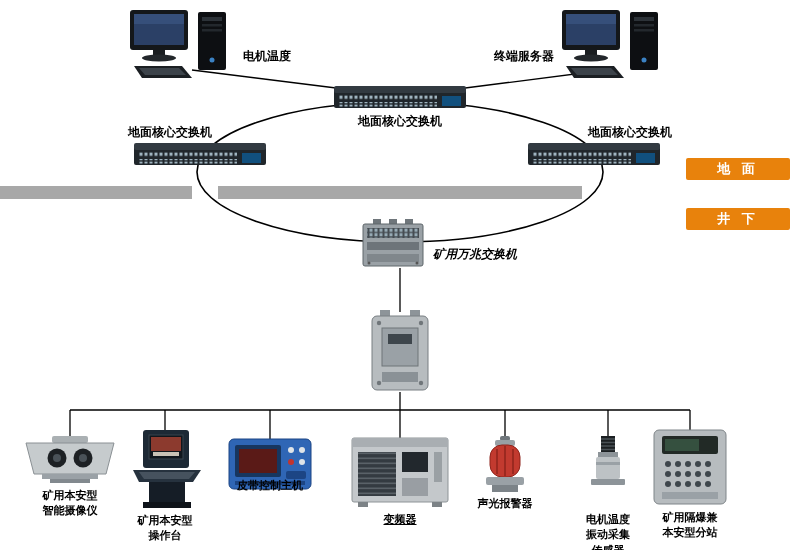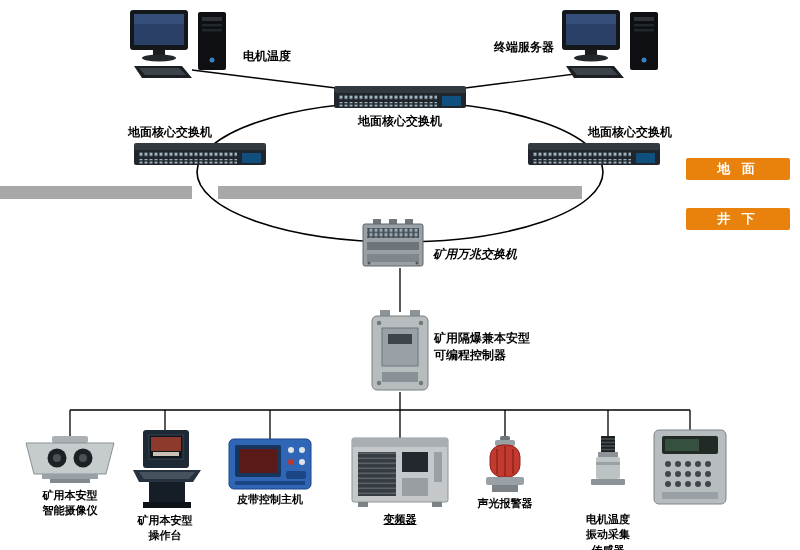--- a/index.html
+++ b/index.html
@@ -83,21 +83,21 @@
       <circle cx="84" cy="50" r="2.5" fill="#3b82c4"></circle>
       <rect x="2" y="0" width="58" height="40" rx="3" fill="#14171a"></rect>
       <rect x="6" y="4" width="50" height="31" fill="#2b4066"></rect>
       <rect x="6" y="4" width="50" height="10" fill="#3a5380" opacity="0.8"></rect>
       <rect x="25" y="40" width="12" height="6" fill="#1a1d20"></rect>
       <ellipse cx="31" cy="48" rx="17" ry="3.5" fill="#23272b"></ellipse>
       <polygon points="6,56 54,56 64,68 14,68" fill="#1b1f23"></polygon>
       <polygon points="11,58 51,58 58,65 17,65" fill="#3c434a"></polygon>
     </svg>
   </div>
-  <div class="lbl" style="left:494px;top:39px;">终端服务器</div>
+  <div class="lbl" style="left:494px;top:48px;">终端服务器</div>
 
   <div class="node" style="left:334px;top:86px;">
     <svg width="132" height="24" viewBox="0 0 132 24">
       <rect x="0" y="3" width="132" height="19" rx="2" fill="#20262b"></rect>
       <rect x="0" y="0" width="132" height="7" rx="2" fill="#323a41"></rect>
       <rect x="5" y="9" width="98" height="4.5" fill="url(#ports)"></rect>
       <rect x="5" y="16" width="98" height="4.5" fill="url(#ports)"></rect>
       <rect x="108" y="10" width="19" height="10" fill="#11507e"></rect>
     </svg>
   </div>
@@ -148,22 +148,20 @@
       <rect x="2" y="6" width="56" height="74" rx="5" fill="#b7bcbf" stroke="#787e82"></rect>
       <circle cx="9" cy="13" r="2.2" fill="#70767a"></circle>
       <circle cx="51" cy="13" r="2.2" fill="#70767a"></circle>
       <circle cx="9" cy="73" r="2.2" fill="#70767a"></circle>
       <circle cx="51" cy="73" r="2.2" fill="#70767a"></circle>
       <rect x="12" y="18" width="36" height="38" fill="#9aa1a6" stroke="#6e7579"></rect>
       <rect x="18" y="24" width="24" height="10" fill="#3e464c"></rect>
       <rect x="12" y="62" width="36" height="10" fill="#8a9196"></rect>
     </svg>
   </div>
-  <div class="lbl" style="left:434px;top:330px;">矿用隔爆兼本安型
-可编程控制器</div>
 
   <div class="node" style="left:24px;top:436px;">
     <svg width="92" height="50" viewBox="0 0 92 50">
       <rect x="28" y="0" width="36" height="7" rx="2" fill="#aab0b3"></rect>
       <polygon points="2,7 90,7 82,38 10,38" fill="#c6cbcd" stroke="#8a9094"></polygon>
       <circle cx="33" cy="22" r="9.5" fill="#1d2124"></circle>
       <circle cx="33" cy="22" r="4" fill="#4a5258"></circle>
       <circle cx="59" cy="22" r="9.5" fill="#1d2124"></circle>
       <circle cx="59" cy="22" r="4" fill="#4a5258"></circle>
       <rect x="18" y="38" width="56" height="5" fill="#9aa1a6"></rect>
@@ -194,21 +192,21 @@
       <rect x="7" y="7" width="46" height="32" rx="2" fill="#17365f"></rect>
       <rect x="11" y="11" width="38" height="24" fill="#5a1a17"></rect>
       <circle cx="63" cy="12" r="3" fill="#dfe4e8"></circle>
       <circle cx="74" cy="12" r="3" fill="#dfe4e8"></circle>
       <circle cx="63" cy="24" r="3" fill="#c3342e"></circle>
       <circle cx="74" cy="24" r="3" fill="#dfe4e8"></circle>
       <rect x="58" y="33" width="20" height="8" rx="2" fill="#1c4584"></rect>
       <rect x="7" y="43" width="70" height="4" fill="#1c4584"></rect>
     </svg>
   </div>
-  <div class="lbl center small" style="left:220px;top:492px;width:100px;font-family:Liberation Serif, serif;">皮带控制主机</div>
+  <div class="lbl center small" style="left:220px;top:478px;width:100px;font-family:Liberation Serif, serif;">皮带控制主机</div>
 
   <div class="node" style="left:350px;top:436px;">
     <svg width="100" height="72" viewBox="0 0 100 72">
       <rect x="2" y="2" width="96" height="64" rx="2" fill="#c4c8cb" stroke="#8e9497"></rect>
       <rect x="2" y="2" width="96" height="9" fill="#a9aeb2"></rect>
       <rect x="8" y="16" width="38" height="44" fill="#343b41"></rect>
       <rect x="8" y="16" width="38" height="44" fill="url(#louver)"></rect>
       <rect x="52" y="16" width="26" height="20" fill="#22282d"></rect>
       <rect x="84" y="16" width="8" height="30" fill="#9aa0a4"></rect>
       <rect x="52" y="42" width="26" height="18" fill="#596066" opacity="0.4"></rect>
@@ -262,14 +260,16 @@
           <circle cx="56" cy="46" r="3"></circle>
         <circle cx="16" cy="56" r="3"></circle>
           <circle cx="26" cy="56" r="3"></circle>
           <circle cx="36" cy="56" r="3"></circle>
           <circle cx="46" cy="56" r="3"></circle>
           <circle cx="56" cy="56" r="3"></circle>
       </g>
       <rect x="10" y="64" width="56" height="7" fill="#9aa1a6"></rect>
     </svg>
   </div>
+  <div class="lbl center small" style="left:640px;top:510px;width:100px;">矿用隔爆兼
+本安型分站</div>
 
 </div>
 
 </body></html>

